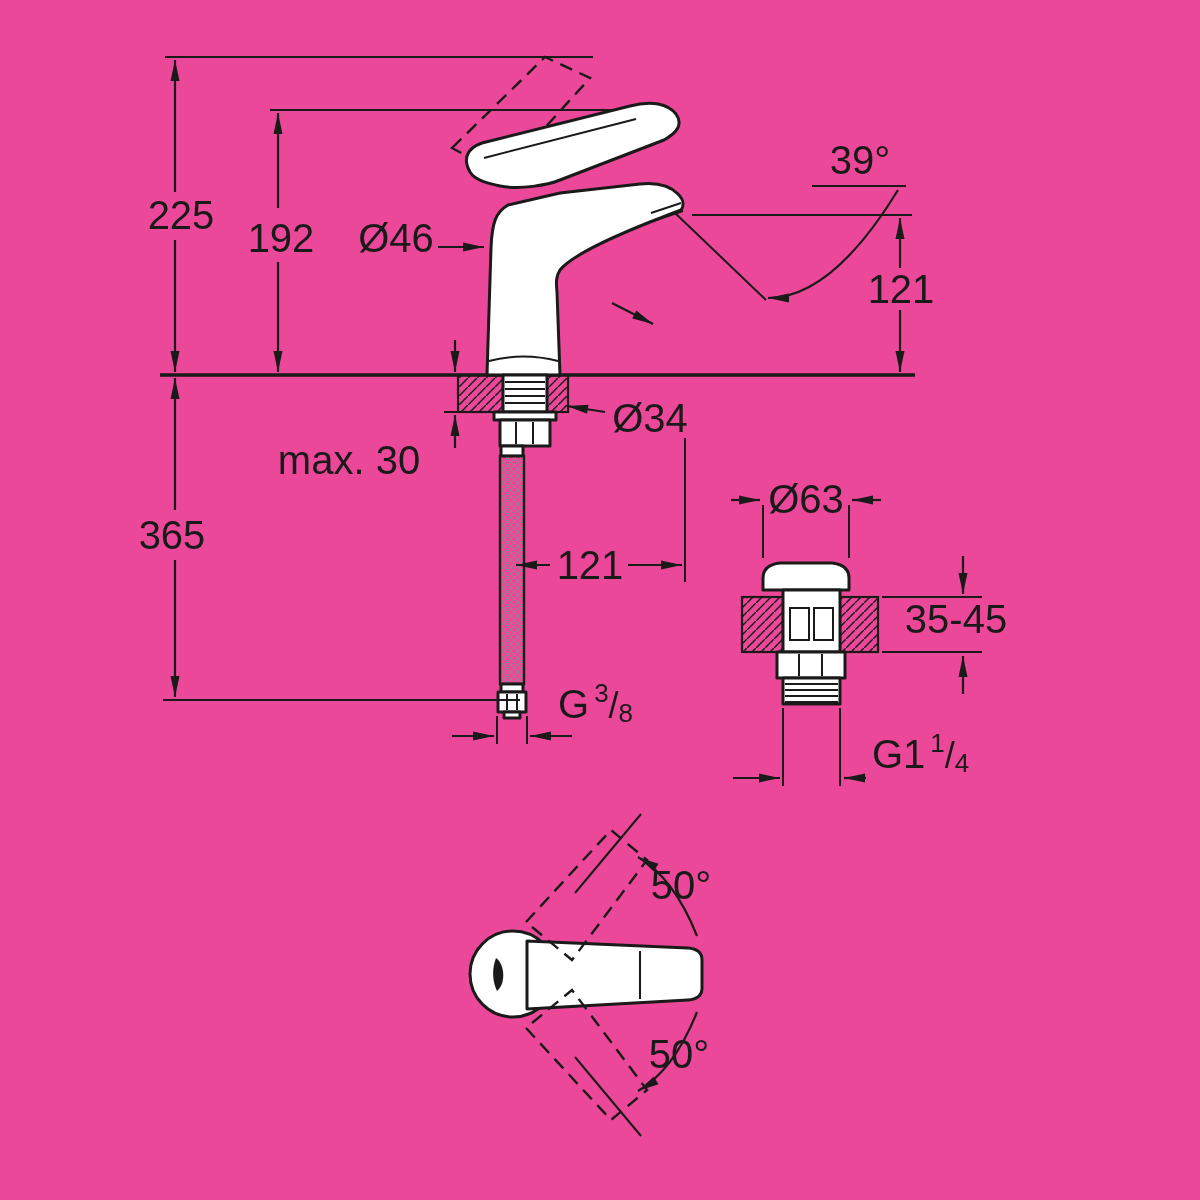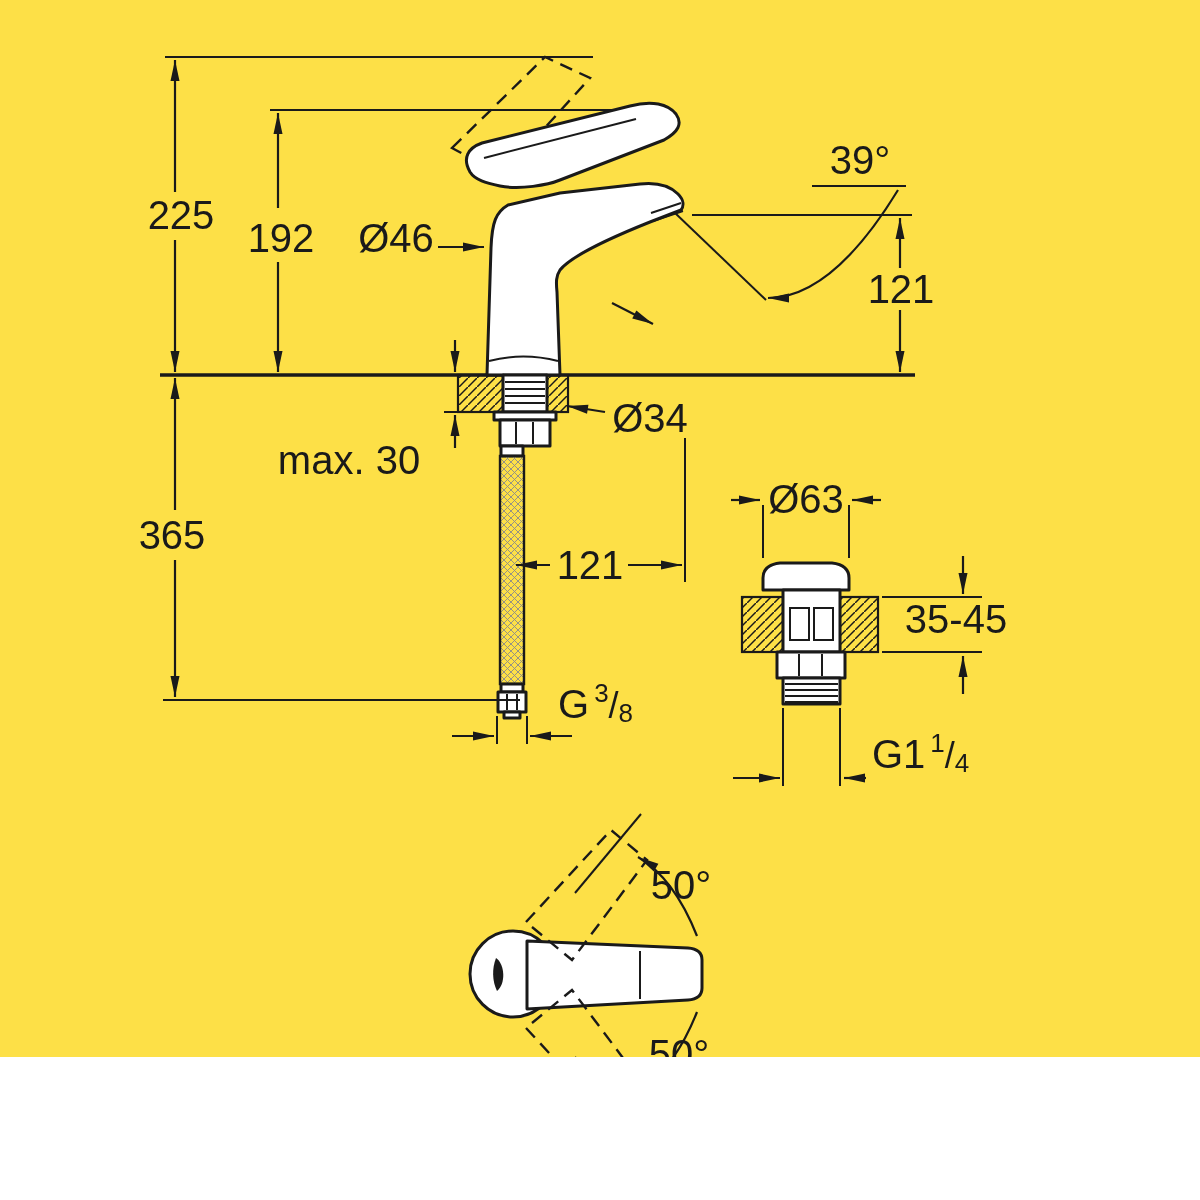--- a/index.html
+++ b/index.html
@@ -1,16 +1,16 @@
 <!DOCTYPE html>
 <html><head>
 <meta charset="utf-8">
 <style>
   html,body{margin:0;padding:0;background:#ffffff;}
-  .stage{position:relative;width:1200px;height:1057px;background:#fde047;overflow:hidden;}
+  .stage{position:relative;width:1200px;height:1200px;background:#ec4899;overflow:hidden;}
   svg{display:block;}
   text{font-family:"Liberation Sans",sans-serif;font-size:40px;fill:#1a1a1a;}
   .sup{font-size:26px;}
   .slash{font-size:36px;}
   .objf{stroke:#1a1a1a;stroke-width:3;fill:#ffffff;stroke-linejoin:round;}
   .thin{stroke:#1a1a1a;stroke-width:2;fill:none;}
   .dim{stroke:#1a1a1a;stroke-width:2.2;fill:none;}
   .dash{stroke:#1a1a1a;stroke-width:2.4;fill:none;stroke-dasharray:13 8;}
 </style>
 </head>

